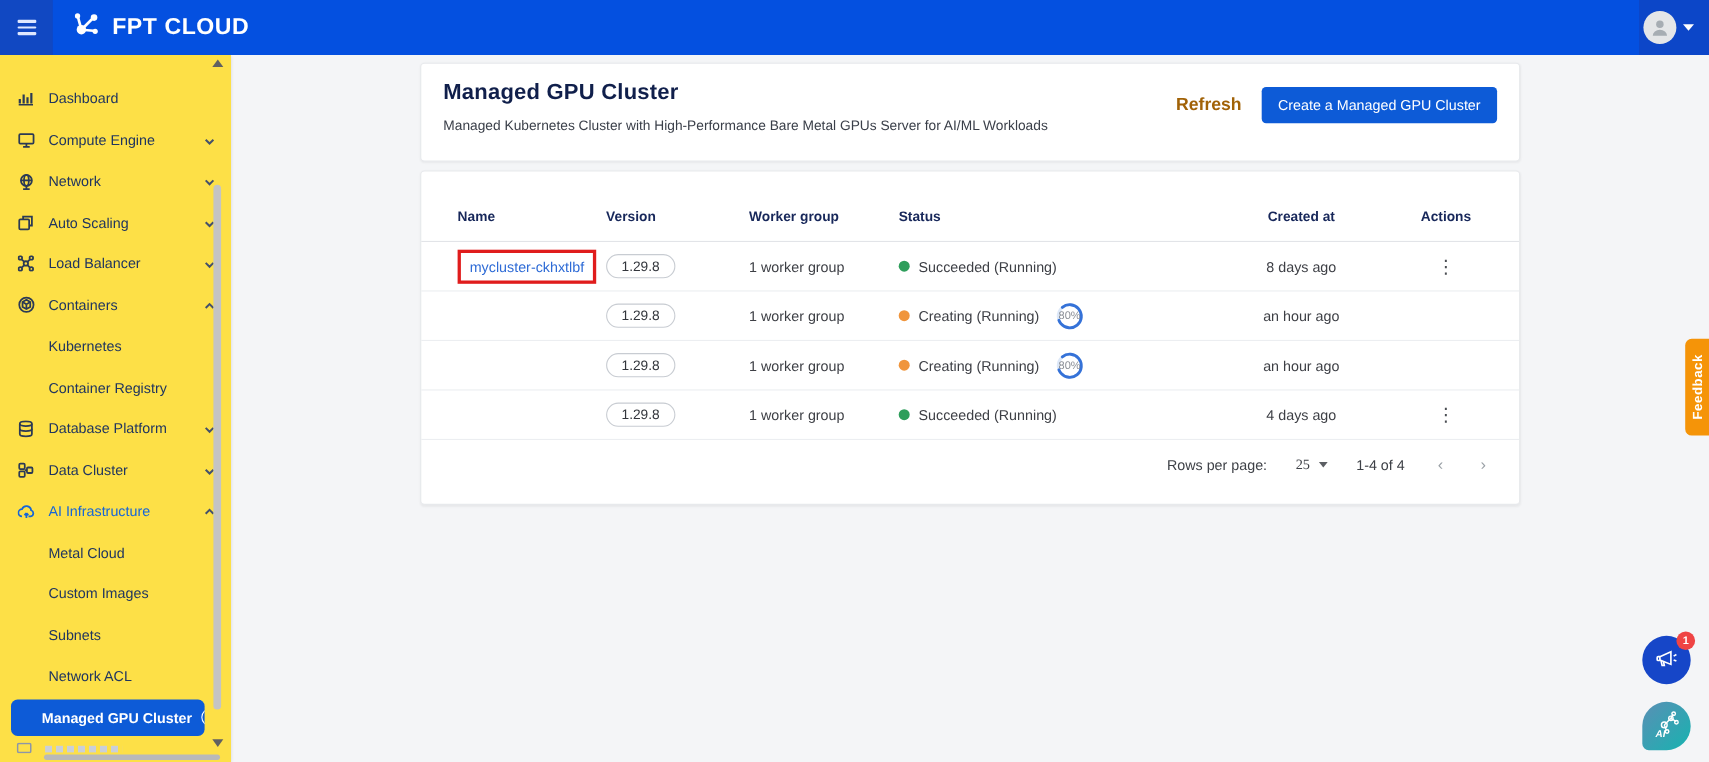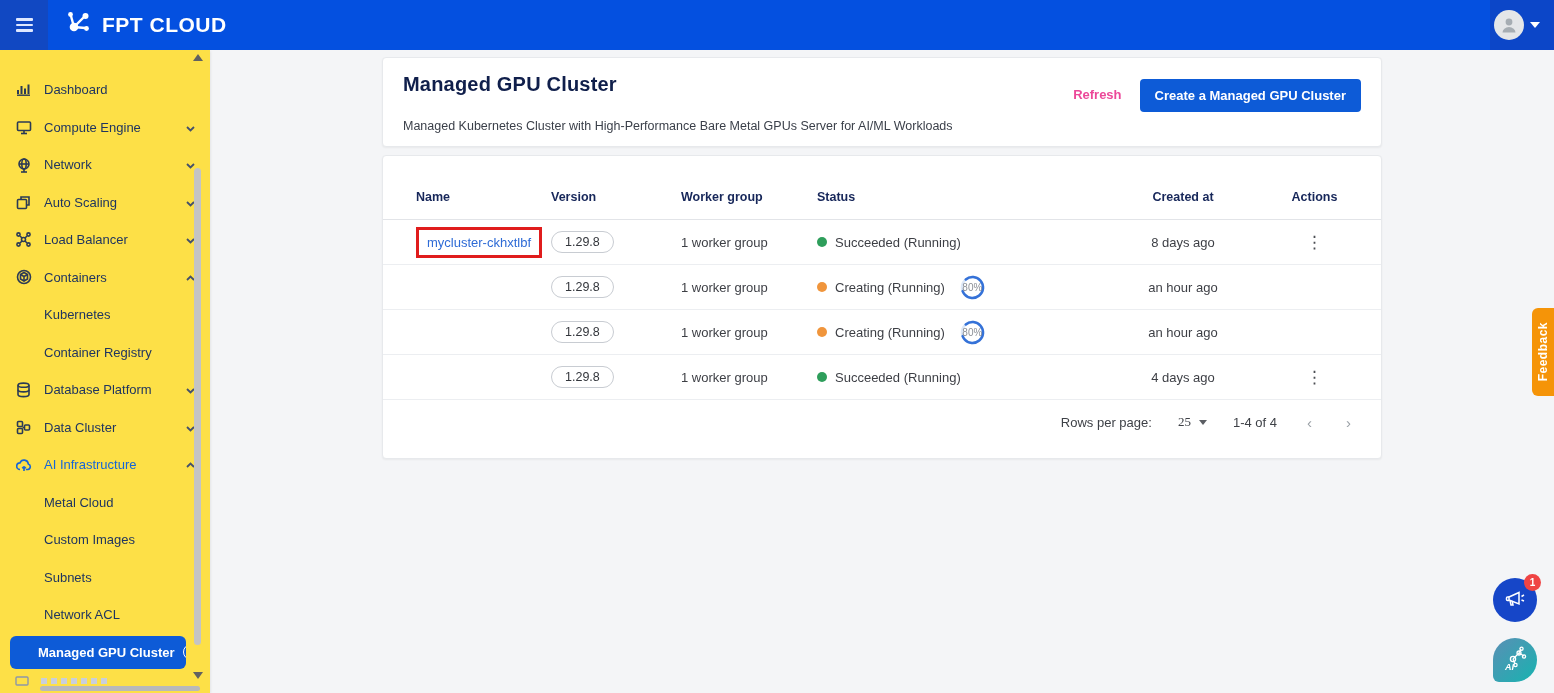--- a/index.html
+++ b/index.html
@@ -39,24 +39,24 @@
   .v-scroll .arrow-up { position:absolute; top:4px; left:0; width:0; height:0; border-left:5px solid transparent; border-right:5px solid transparent; border-bottom:7px solid #616161; }
   .v-scroll .arrow-down { position:absolute; bottom:14px; left:0; width:0; height:0; border-left:5px solid transparent; border-right:5px solid transparent; border-top:7px solid #616161; }
   .v-scroll .thumb { position:absolute; top:118px; left:1px; width:7px; height:477px; background:#c4c4c4; border-radius:4px; }
   .h-scroll { position:absolute; left:40px; bottom:2px; width:160px; height:5px; background:#b9b9b9; border-radius:3px; }
 
   
   .main { position:absolute; left:210px; top:50px; width:1344px; height:643px; }
   .card { width:1000px; margin:0 auto; background:#ffffff; border:1px solid #e7e9ec; border-radius:4px; box-shadow:0 1px 2px rgba(0,0,0,.05); }
   .header-card { margin-top:7px; height:90px; padding:15px 20px; display:flex; justify-content:space-between; }
   .page-title { color:#101f4b; font-size:20px; font-weight:bold; letter-spacing:.2px; }
-  .page-subtitle { color:#3a3f49; font-size:12.5px; margin-top:23px; }
+  .page-subtitle { color:#3a3f49; font-size:12.5px; margin-top:11px; }
   .header-actions { display:flex; align-items:flex-start; gap:16px; padding-top:6px; }
-  .refresh-btn { background:none; border:none; color:#ec4899; font-weight:bold; font-size:13px; cursor:pointer; padding:8px 2px; font-family:inherit; }
-  .create-btn { background:#0d5bd7; color:#ffffff; border:none; border-radius:4px; font-size:13px; font-weight:bold; padding:9px 15px; cursor:pointer; font-family:inherit; }
+  .refresh-btn { background:none; border:none; color:#a16207; font-weight:bold; font-size:16px; cursor:pointer; padding:8px 2px; font-family:inherit; }
+  .create-btn { background:#0d5bd7; color:#ffffff; border:none; border-radius:4px; font-size:13px; font-weight:normal; padding:9px 15px; cursor:pointer; font-family:inherit; }
 
   .table-card { margin-top:8px; padding:18px 0 14px 0; }
   .tbl { width:100%; }
   .tbl-header, .tbl-row { display:grid; grid-template-columns:135px 130px 136px 301px 130px 1fr; align-items:center; padding:0 0 0 33px; }
   .tbl-header { height:46px; border-bottom:1px solid #e2e4e8; color:#17275a; font-size:12.5px; font-weight:bold; }
   .tbl-row { height:45px; border-bottom:1px solid #eceef1; font-size:13px; color:#3d3f45; }
   .col-center { text-align:center; }
   .name-wrap { position:relative; display:inline-block; }
   .red-annotation { border:3px solid #e01c1c; padding:5px 8px 5px 8px; display:inline-block; }
   .cluster-link { color:#2e6bd6; font-size:13px; text-decoration:none; cursor:pointer; white-space:nowrap; }

